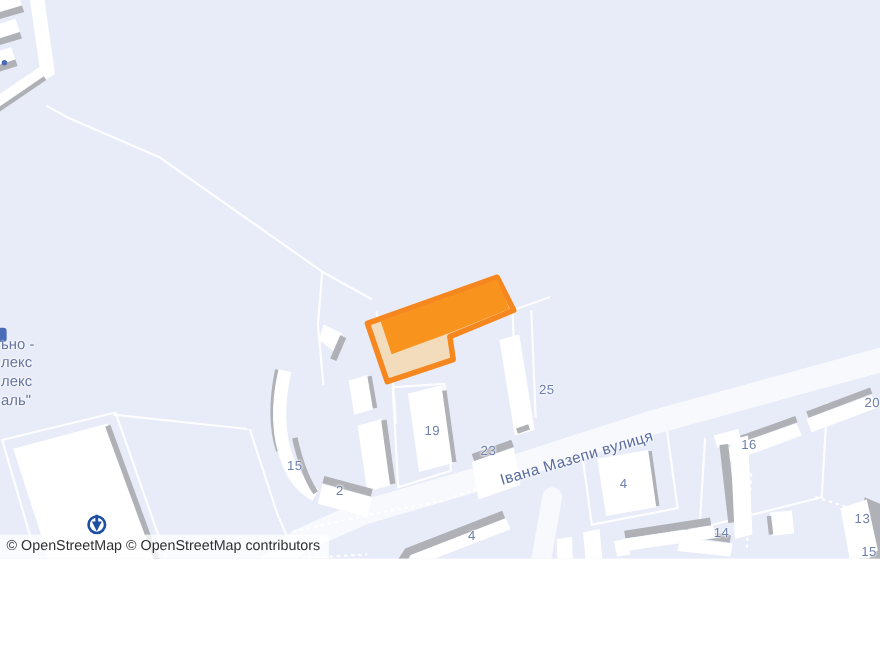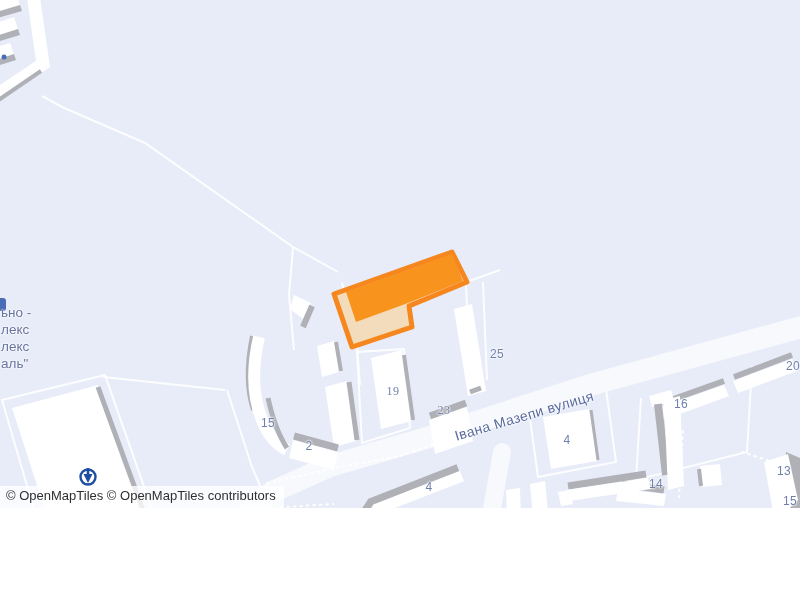--- a/index.html
+++ b/index.html
@@ -191,22 +191,22 @@
     </g>
   </svg>
 
   <div class="poi-icon-clipped"></div>
 
   <div class="poi-text halo"><div>ьно -</div><div>лекс</div><div>лекс</div><div>аль"</div></div>
 
   <div>
       <span class="bldg-label halo" style="left: 268px; top: 423px;">15</span>
       <span class="bldg-label halo" style="left: 309px; top: 446px;">2</span>
-      <span class="bldg-label halo" style="left: 393px; top: 391px; font-family: Liberation Serif, serif;">19</span>
-      <span class="bldg-label halo" style="left: 444px; top: 410px; font-family: Liberation Serif, serif;">23</span>
+      <span class="bldg-label halo" style="left: 393px; top: 391px;">19</span>
+      <span class="bldg-label halo" style="left: 444px; top: 410px;">23</span>
       <span class="bldg-label halo" style="left: 477px; top: 354px; margin-left: 20px;">25</span>
       <span class="bldg-label halo" style="left: 567px; top: 440px;">4</span>
       <span class="bldg-label halo" style="left: 429px; top: 487px;">4</span>
       <span class="bldg-label halo" style="left: 277px; top: 559px;">2</span>
       <span class="bldg-label halo" style="left: 349px; top: 558px;">16</span>
       <span class="bldg-label halo" style="left: 681px; top: 404px;">16</span>
       <span class="bldg-label halo" style="left: 656px; top: 484px;">14</span>
       <span class="bldg-label halo" style="left: 793px; top: 366px;">20</span>
       <span class="bldg-label halo" style="left: 784px; top: 471px;">13</span>
       <span class="bldg-label halo" style="left: 790px; top: 501px;">15</span>
@@ -217,16 +217,16 @@
   <div class="logo">
     <svg width="34" height="38" viewBox="0 0 34 38">
       <polygon points="17,2 33,11 17,20 1,11" fill="#ff9a2e"></polygon>
       <polygon points="1,11 17,20 17,38 1,29" fill="#e9650b"></polygon>
       <polygon points="17,20 33,11 33,29 17,38" fill="#f57f14"></polygon>
     </svg>
     <span class="logo-text">лун</span>
   </div>
 
   <div class="attribution">
-    <span>© OpenMapTiles © OpenMapTiles contributors</span>
+    <span>© OpenStreetMap © OpenStreetMap contributors</span>
   </div>
 
 </div>
 
 </body></html>

